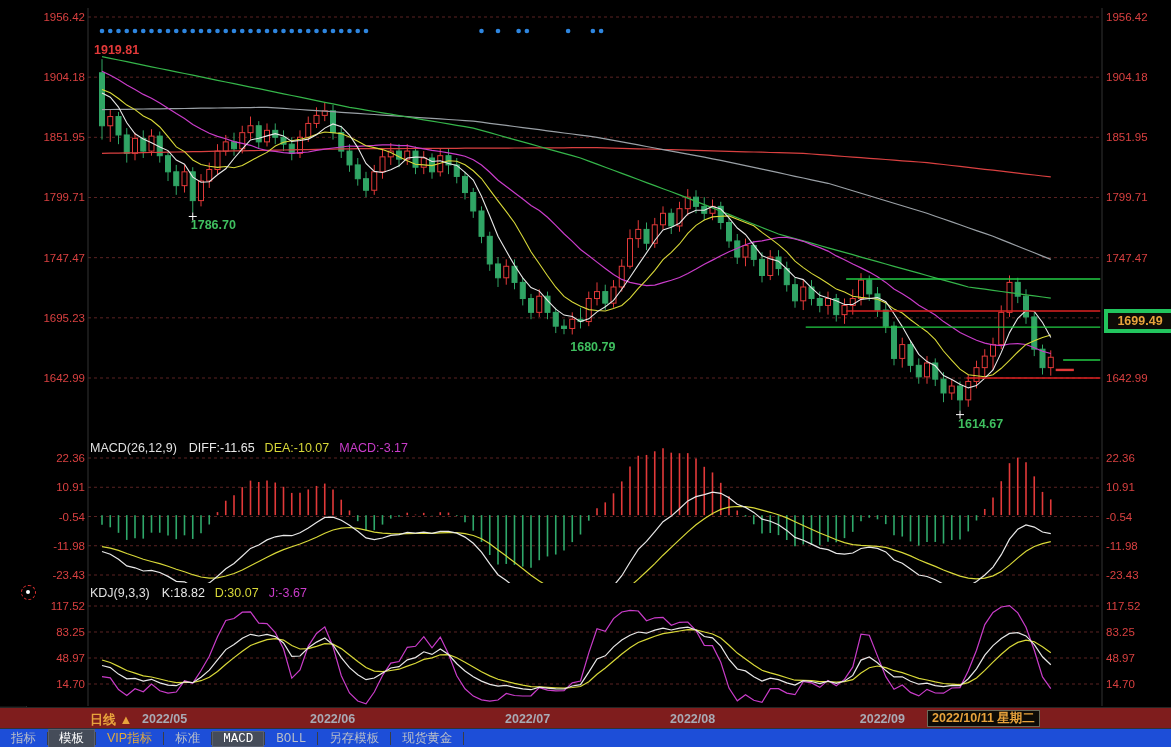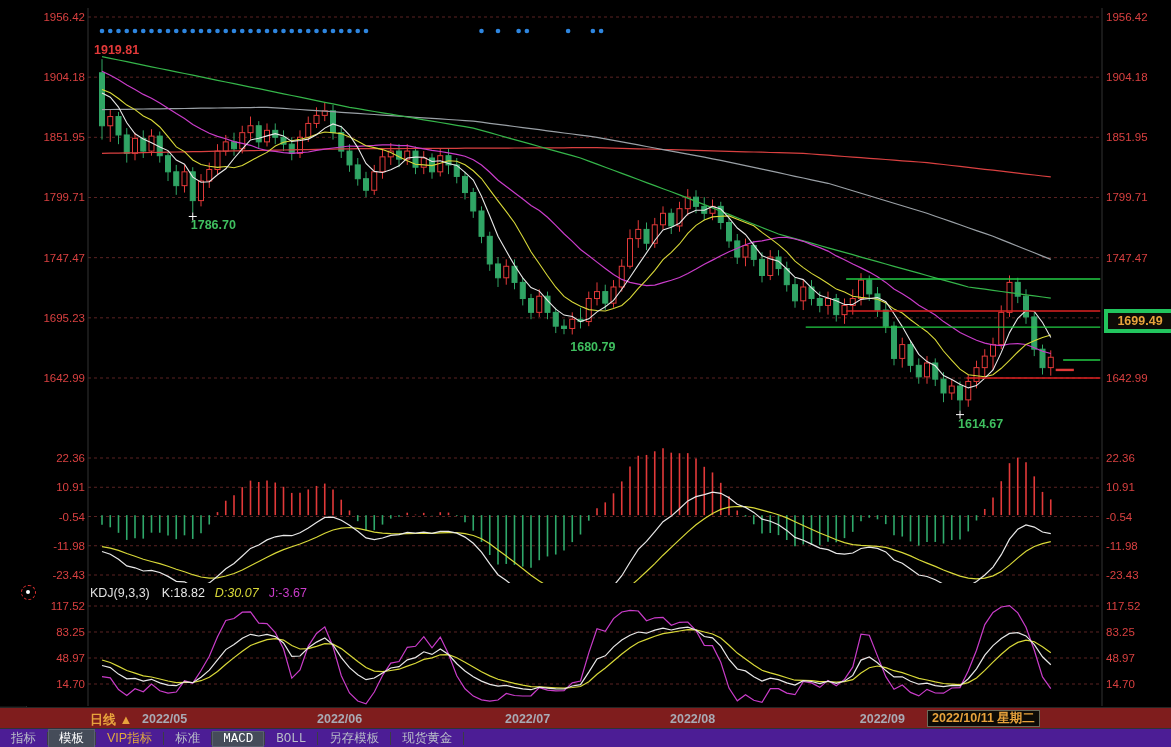--- a/index.html
+++ b/index.html
@@ -32,21 +32,21 @@
              color:#e8a33c;font-size:12.5px;font-weight:bold;line-height:16px;text-align:center;}
   
   #alarm{position:absolute;left:21px;top:585px;width:13px;height:13px;border:1.5px dashed #e03030;border-radius:50%;}
   #alarm::after{content:"";position:absolute;left:4px;top:4px;width:4px;height:4px;border-radius:50%;background:#fff;}
   
   #date-row{position:absolute;left:0;top:707px;width:1171px;height:21px;background:#7f1d1d;border-top:1px solid #262626;}
   #period-btn{position:absolute;left:90px;top:3px;color:#e8a33c;font-size:13px;font-weight:bold;cursor:pointer;}
   .date-lbl{position:absolute;top:4px;font-size:12.5px;color:#a8aab4;font-weight:bold;padding-left:40px;}
   .date-lbl.boxed{color:#e8a33c;border:1px solid #6b6b5a;background:#0d0b06;padding:0 4px;top:2px;line-height:15px;}
   
-  #toolbar{position:absolute;left:0;top:728px;width:1171px;height:19px;background:#4c1d95;border-top:1px solid #2f3238;
+  #toolbar{position:absolute;left:0;top:728px;width:1171px;height:19px;background:#1d4ed8;border-top:1px solid #2f3238;
            display:flex;align-items:center;font-size:12.5px;}
   .tb-item{padding:1px 11px;color:#b9bec8;cursor:pointer;white-space:nowrap;}
   .tb-item.active{background:#454c59;color:#fff;border:1px solid #5a6170;padding:0 10px;}
   .tb-item.vip{color:#e0a93e;}
   .tb-item.mono{font-family:"Liberation Mono","DejaVu Sans Mono",monospace;}
   .tb-sep{width:1px;height:13px;background:#3a3d44;}
   
   #logo{position:absolute;left:1060px;top:691px;width:110px;height:38px;}
   #logo .sq{position:absolute;left:2px;top:2px;width:31px;height:31px;background:#f07818;border-radius:5px;}
   #logo .c1{position:absolute;left:7px;top:6px;width:20px;height:20px;border-radius:50%;background:#fff;}
@@ -601,31 +601,34 @@
       <div class="tick left" style="top:651.0025286909162px">48.97</div>
       <div class="tick right" style="top:651.0025286909162px">48.97</div>
       <div class="tick left" style="top:677px">14.70</div>
       <div class="tick right" style="top:677px">14.70</div>
       <div class="anno" style="left:94px;top:43.166384838720106px;color:#e23939">1919.81</div>
       <div class="anno" style="left:190.75px;top:218.47879909389653px;color:#3fbf5f">1786.70</div>
       <div class="anno" style="left:570.25px;top:340.4630060938647px;color:#3fbf5f">1680.79</div>
       <div class="anno" style="left:958px;top:416.6181922598346px;color:#3fbf5f">1614.67</div>
     </div>
 
+  <div class="panel-title" style="top:441px;">
+    <span class="seg" style="color:#e0e0e0">MACD(26,12,9)</span><span id="macd-values"><span class="hseg" style="color: rgb(232, 232, 232);">DIFF:-11.65</span><span class="hseg" style="color: rgb(216, 216, 56);">DEA:-10.07</span><span class="hseg" style="color: rgb(201, 60, 201);">MACD:-3.17</span></span>
+  </div>
 
   <div class="panel-title" style="top:586px;">
-    <span class="seg" style="color:#e0e0e0">KDJ(9,3,3)</span><span id="kdj-values"><span class="hseg" style="color: rgb(232, 232, 232); text-align: center;">K:18.82</span><span class="hseg" style="color: rgb(216, 216, 56); font-style: italic;">D:30.07</span><span class="hseg" style="color: rgb(201, 60, 201);">J:-3.67</span></span>
+    <span class="seg" style="color:#e0e0e0">KDJ(9,3,3)</span><span id="kdj-values"><span class="hseg" style="color: rgb(232, 232, 232); text-align: center;">K:18.82</span><span class="hseg" style="color: rgb(216, 216, 56);">D:30.07</span><span class="hseg" style="color: rgb(201, 60, 201);">J:-3.67</span></span>
   </div>
   <div id="alarm"></div>
 
   <div id="price-box" style="top: 308.945px;">1699.49</div>
 
   <div id="date-row">
     <span id="period-btn">日线 ▲</span>
-    <span id="date-labels"><span class="date-lbl" style="left: 102px;">2022/05</span><span class="date-lbl" style="left: 277px;">2022/06</span><span class="date-lbl" style="left: 465px;">2022/07</span><span class="date-lbl" style="left: 630px;">2022/08</span><span class="date-lbl" style="left: 819.75px;">2022/09</span><span class="date-lbl boxed" style="left: 927px;">2022/10/11 星期二</span></span>
+    <span id="date-labels"><span class="date-lbl" style="left: 102px;">2022/05</span><span class="date-lbl" style="left: 270px;">2022/06</span><span class="date-lbl" style="left: 465px;">2022/07</span><span class="date-lbl" style="left: 630px;">2022/08</span><span class="date-lbl" style="left: 819.75px;">2022/09</span><span class="date-lbl boxed" style="left: 927px;">2022/10/11 星期二</span></span>
   </div>
 
   <div id="toolbar">
       <span class="tb-item">指标</span>
       <span class="tb-sep"></span>
       <span class="tb-item active">模板</span>
       <span class="tb-sep"></span>
       <span class="tb-item vip">VIP指标</span>
       <span class="tb-sep"></span>
       <span class="tb-item">标准</span>

